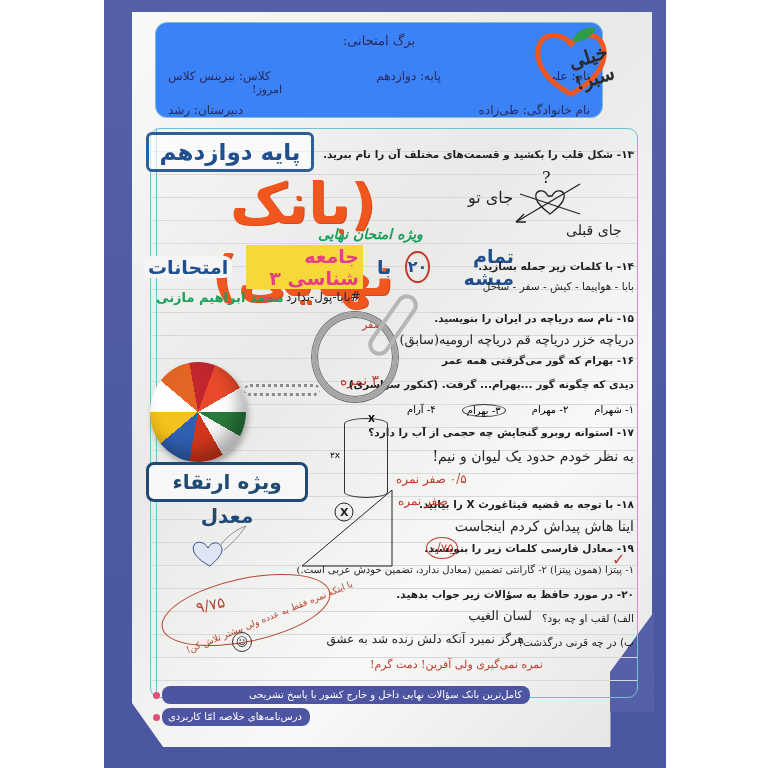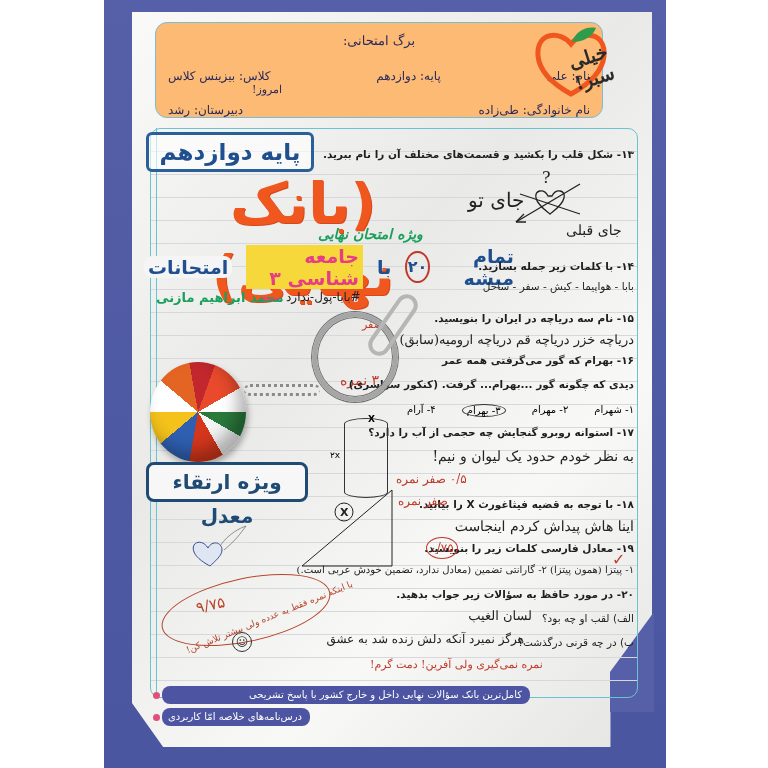--- a/index.html
+++ b/index.html
@@ -21,21 +21,21 @@
     background: linear-gradient(135deg, rgba(255,255,255,0.5), rgba(200,200,200,0.25) 40%, rgba(255,255,255,0.4) 70%, rgba(190,190,190,0.3));
   }
   .fold-corner {
     position: absolute; left: 610px; top: 612px; width: 44px; height: 100px;
     background: #5660a8;
     clip-path: polygon(100% 0, 100% 100%, 0 100%, 0 60%);
   }
 
   .header-box {
     position: absolute; left: 155px; top: 22px; width: 448px; height: 96px;
-    background: #fdba74; border: 1px solid #7bbcd4; border-radius: 12px;
+    background: #3b82f6; border: 1px solid #7bbcd4; border-radius: 12px;
     direction: rtl; font-family: "DejaVu Serif", serif; color: #2a2a5a; font-size: 12px;
     padding: 6px 24px;
   }
   .hb-title { position: absolute; left: 0; right: 0; top: 10px; text-align: center; font-size: 13px; }
   .hb-row { position: absolute; right: 12px; left: 12px; display: flex; justify-content: space-between; }
   .hb-row1 { top: 46px; }
   .hb-row2 { top: 80px; }
   .hb-row .f { white-space: nowrap; }
   .hb-emrooz { position: absolute; left: 96px; top: 60px; font-size: 11px; }
 
@@ -181,21 +181,21 @@
   <span class="b-subject">جامعه شناسی ۳</span>
   <span class="b-with">با</span>
   <span class="b-score">۲۰</span>
   <span class="b-done">تمام میشه</span>
 </div>
 
 <div class="author">محمد ابراهیم مازنی</div>
 <div class="author-arrow">⟵</div>
 
 <div class="q" style="right:134px; top:148px;">۱۳- شکل قلب را بکشید و قسمت‌های مختلف آن را نام ببرید.</div>
-<div class="hand" style="left:468px; top:188px; font-size:20px;">جای تو</div>
+<div class="hand" style="left:468px; top:188px; font-size:16px;">جای تو</div>
 <div class="hand" style="left:566px; top:222px; font-size:14px;">جای قبلی</div>
 <div class="hand" style="left:542px; top:168px; font-size:16px;">?</div>
 <svg style="position:absolute; left:510px; top:178px;" width="80" height="50">
   <path d="M38 18 C34 10, 24 12, 26 20 C28 28, 38 34, 40 36 C42 34, 52 28, 54 20 C56 12, 46 10, 42 18 Z" fill="none" stroke="#222" stroke-width="1.3"></path>
   <line x1="6" y1="44" x2="70" y2="6" stroke="#222" stroke-width="1.3"></line>
   <path d="M6 44 L14 36 M6 44 L16 44" stroke="#222" stroke-width="1.3" fill="none"></path>
   <line x1="10" y1="16" x2="70" y2="36" stroke="#222" stroke-width="1.3"></line>
 </svg>
 
 <div class="q" style="right:134px; top:260px;">۱۴- با کلمات زیر جمله بسازید.</div>

